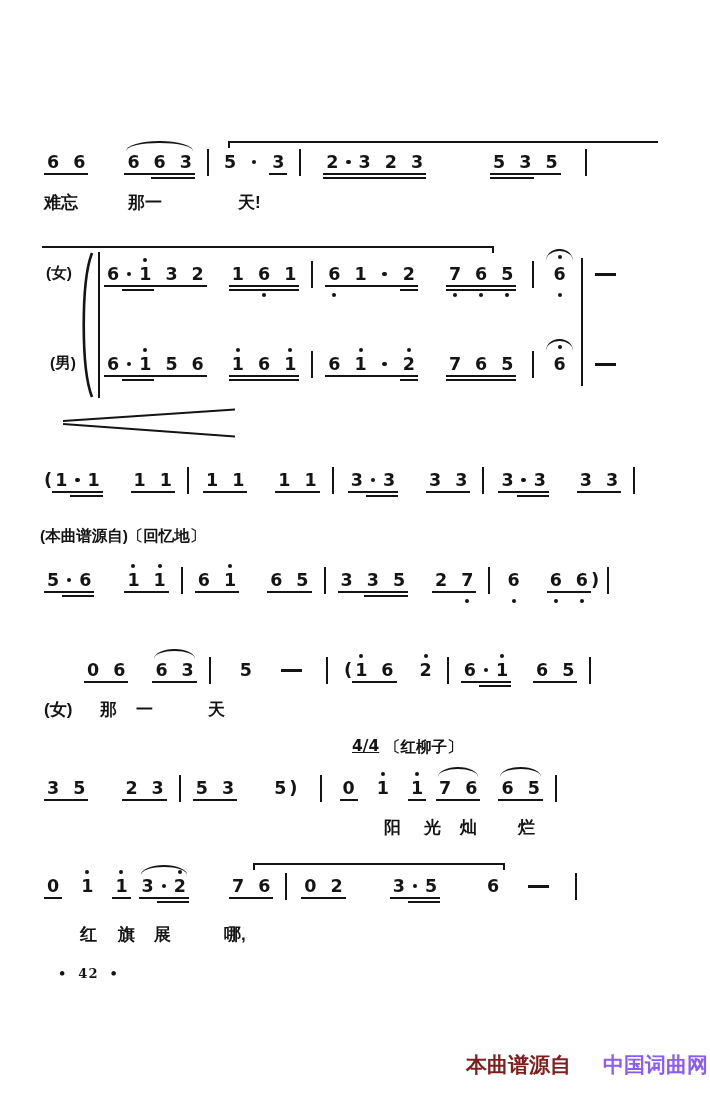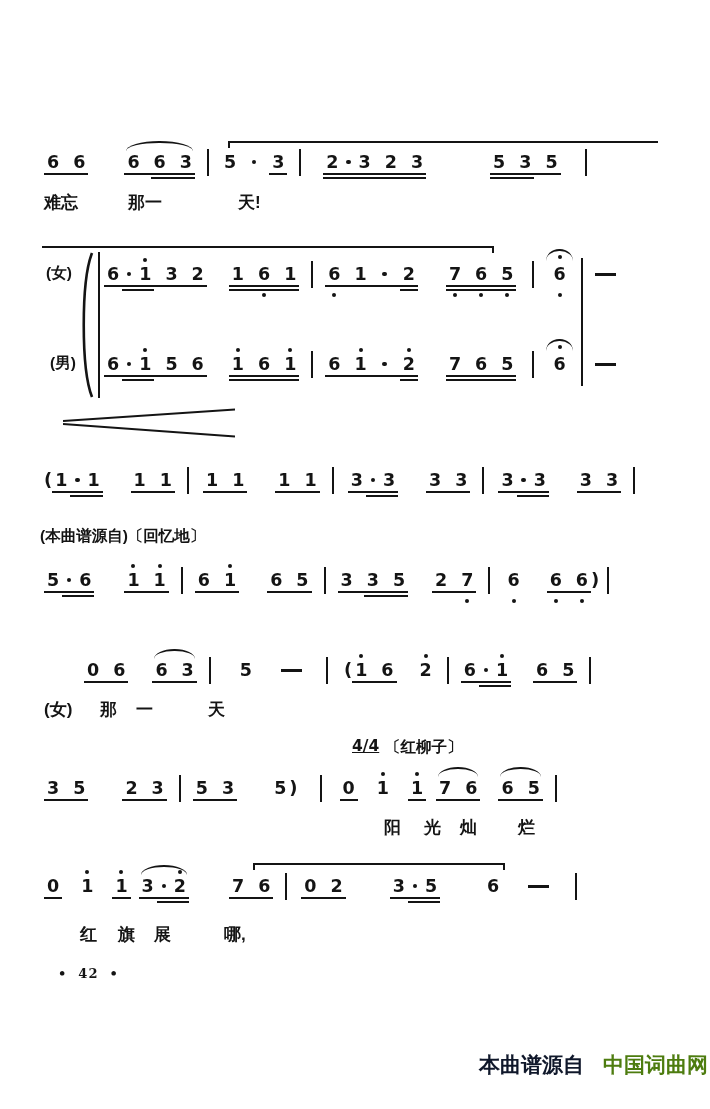--- a/index.html
+++ b/index.html
@@ -38,22 +38,22 @@
   .pageno{font-family:"DejaVu Serif",serif;font-weight:700;font-size:13px;letter-spacing:1px;}
   
   .tie{position:absolute;height:2px;background:#141414;}
   .hk{position:absolute;width:2px;height:6px;background:#141414;top:1px;}
   .hkl{left:0;} .hkr{right:0;}
   .vl{position:absolute;width:2.2px;background:#141414;}
   .braceWrap,.hairpinWrap{position:absolute;line-height:0;}
   
   .footer{position:absolute;right:2px;bottom:6px;white-space:pre;
           font-family:"Liberation Sans","DejaVu Sans",sans-serif;font-weight:700;font-size:21px;}
-  .fprefix{color:#0f172a;margin-right:19px;}
-  .fbrand{color:#4d7c0f;}
+  .fprefix{color:#7f1d1d;margin-right:32px;}
+  .fbrand{color:#8b5cf6;}
 </style>
 </head>
 <body>
 
 <div id="page">
   <div id="score">
       <div class="sline" style="left: 44px; top: 152px;">
         <span class="grp">
           <span class="nt">
             <span class="dg">6</span>

